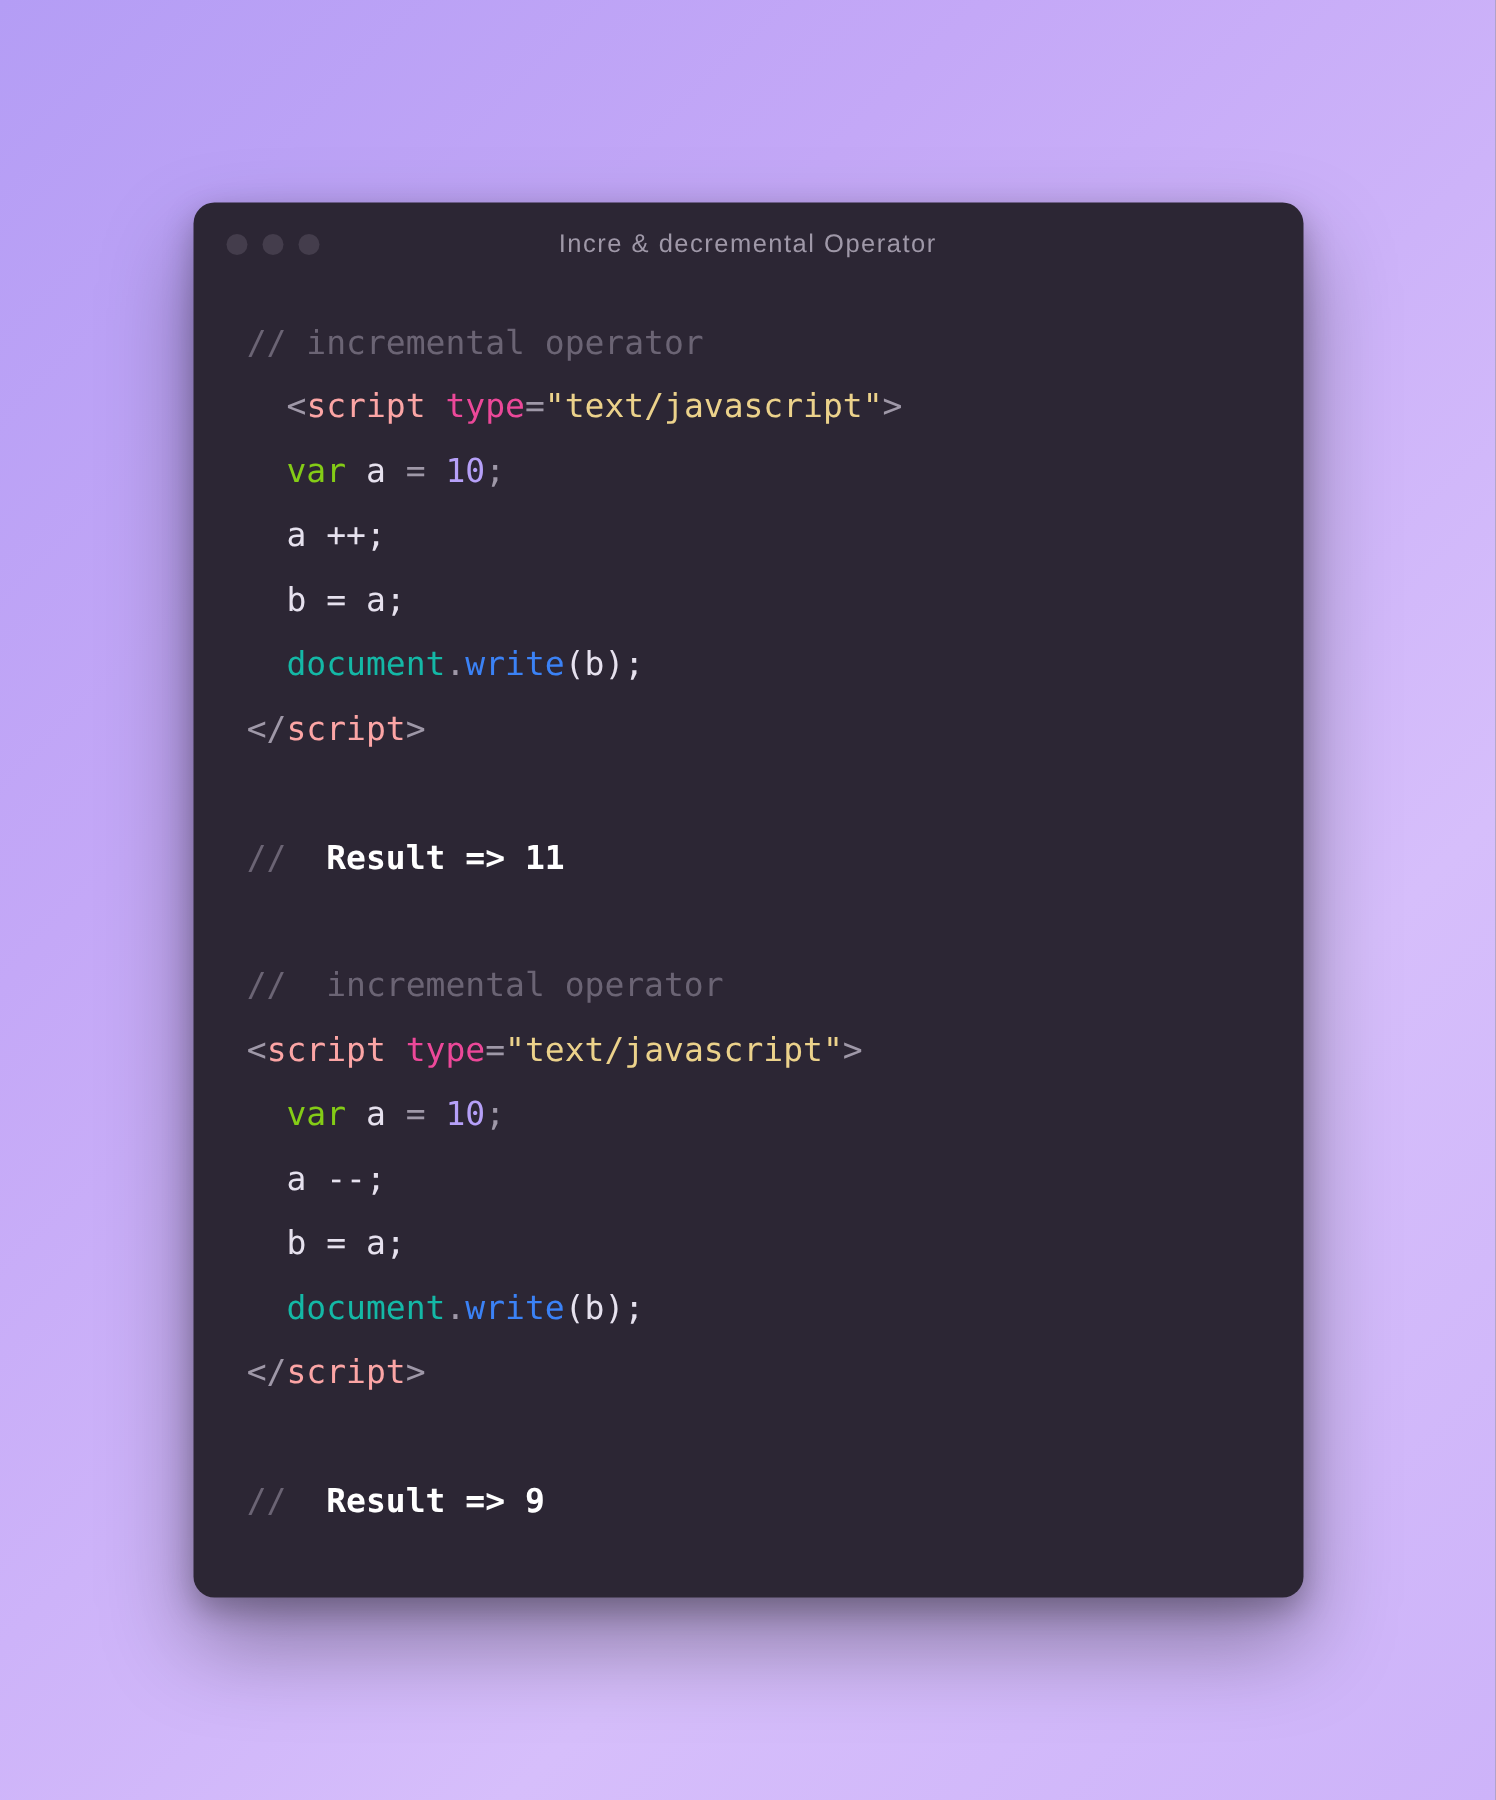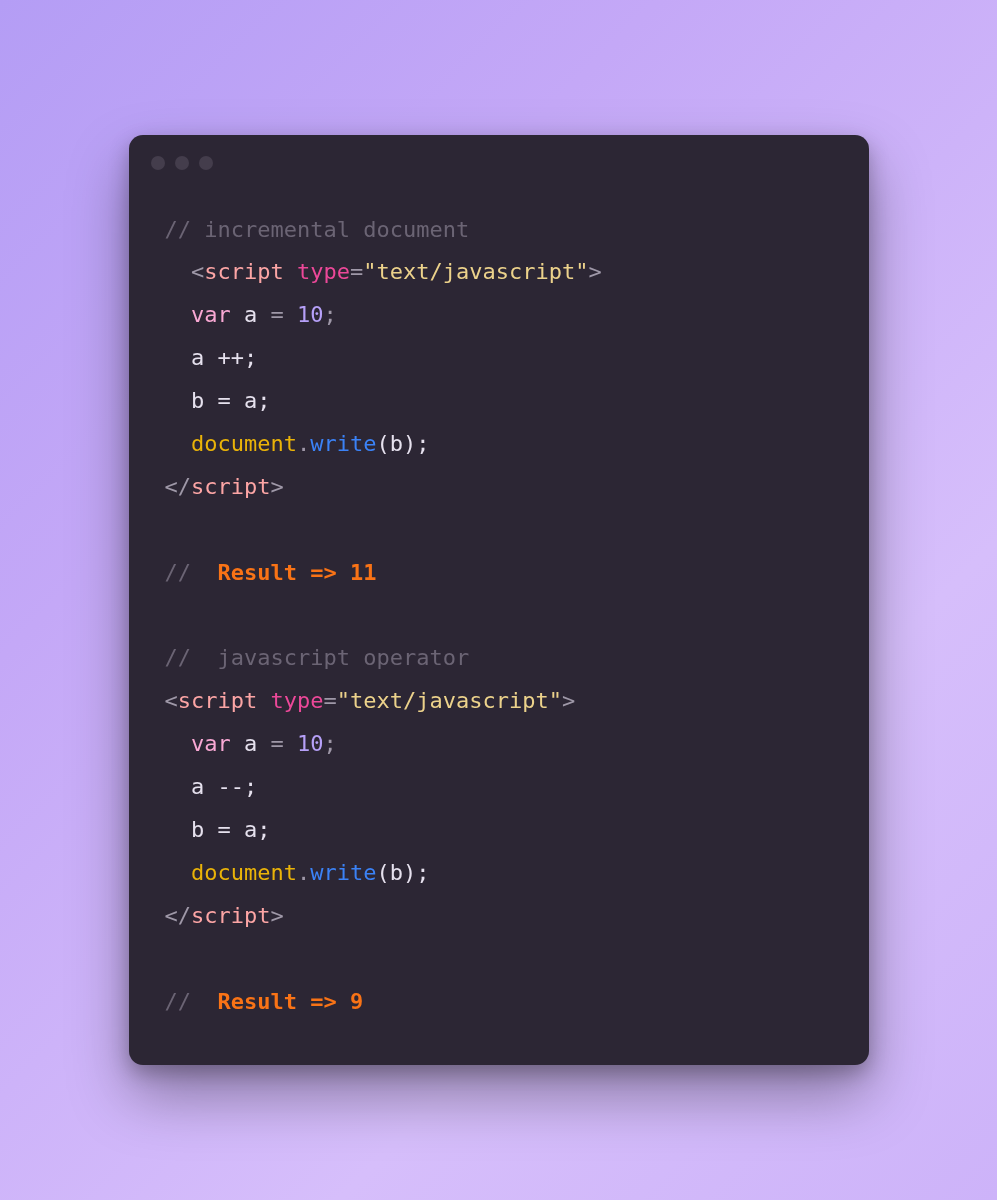--- a/index.html
+++ b/index.html
@@ -52,51 +52,52 @@
     color: #e6e1ee;
     font-size: 22px;
     line-height: 1.95;
     white-space: pre;
     font-weight: 500;
   }
   .c-comment { color: #6b6474; }
   .c-string  { color: #ecd28b; }
   .c-tag     { color: #fca5a5; }
   .c-attr    { color: #ec4899; }
-  .c-keyword { color: #f9a8d4; }
-  .c-func    { color: #eab308; }
+  .c-keyword { color: #84cc16; }
+  .c-func    { color: #14b8a6; }
   .c-prop    { color: #3b82f6; }
   .c-num     { color: #b6a0f8; text-align: center; }
   .c-var     { color: #e6e1ee; }
   .c-punct   { color: #9f98a8; }
-  .c-result  { color: #f97316; font-weight: 700; text-align: right; }
+  .c-result  { color: #ffffff; font-weight: 700; text-align: right; }
 </style>
 </head>
 <body>
 
 <div class="window">
   <div class="titlebar">
     <div class="dots">
       <div class="dot"></div>
       <div class="dot"></div>
       <div class="dot"></div>
     </div>
+    <div class="title">Incre &amp; decremental Operator</div>
   </div>
 
-  <div class="code"><span class="c-comment">// incremental document</span>
+  <div class="code"><span class="c-comment">// incremental operator</span>
   <span class="c-punct">&lt;</span><span class="c-tag">script</span> <span class="c-attr">type</span><span class="c-punct">=</span><span class="c-string">"text/javascript"</span><span class="c-punct">&gt;</span>
   <span class="c-keyword">var</span><span class="c-var"> a </span><span class="c-punct">=</span><span> </span><span class="c-num">10</span><span class="c-punct">;</span>
 <span class="c-var">  a ++;</span>
 <span class="c-var">  b = a;</span>
   <span class="c-func">document</span><span class="c-punct">.</span><span class="c-prop">write</span><span class="c-var">(b);</span>
 <span class="c-punct">&lt;/</span><span class="c-tag">script</span><span class="c-punct">&gt;</span>
 
 <span class="c-comment">//</span><span class="c-result">  Result =&gt; 11</span>
 
-<span class="c-comment">//</span><span class="c-comment">  javascript operator</span>
+<span class="c-comment">//</span><span class="c-comment">  incremental operator</span>
 <span class="c-punct">&lt;</span><span class="c-tag">script</span> <span class="c-attr">type</span><span class="c-punct">=</span><span class="c-string">"text/javascript"</span><span class="c-punct">&gt;</span>
   <span class="c-keyword">var</span><span class="c-var"> a </span><span class="c-punct">=</span><span> </span><span class="c-num">10</span><span class="c-punct">;</span>
 <span class="c-var">  a --;</span>
 <span class="c-var">  b = a;</span>
   <span class="c-func">document</span><span class="c-punct">.</span><span class="c-prop">write</span><span class="c-var">(b);</span>
 <span class="c-punct">&lt;/</span><span class="c-tag">script</span><span class="c-punct">&gt;</span>
 
 <span class="c-comment">//</span><span class="c-result">  Result =&gt; 9</span></div>
 </div>
 

